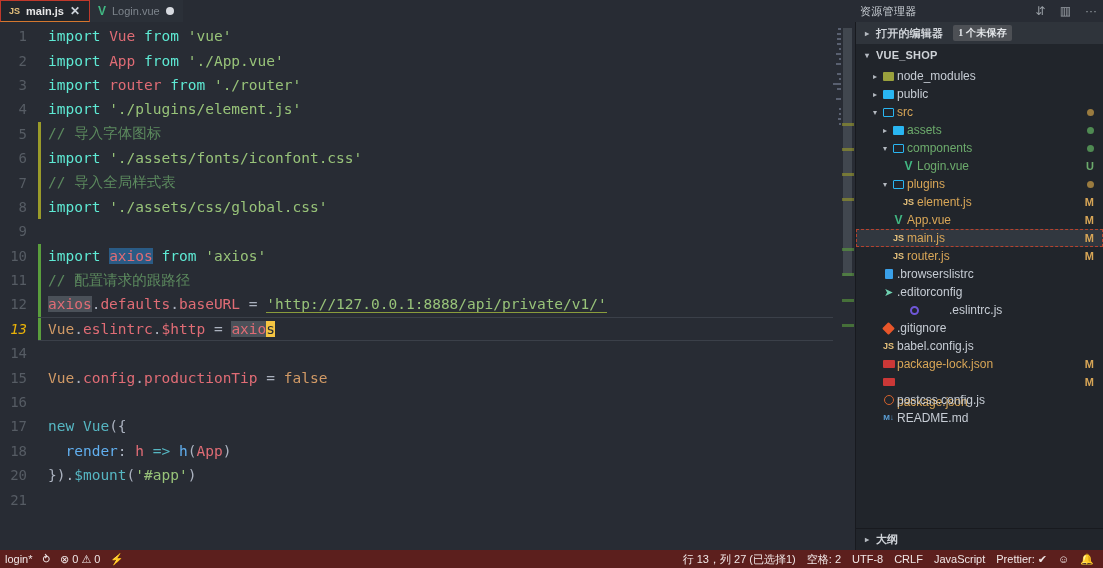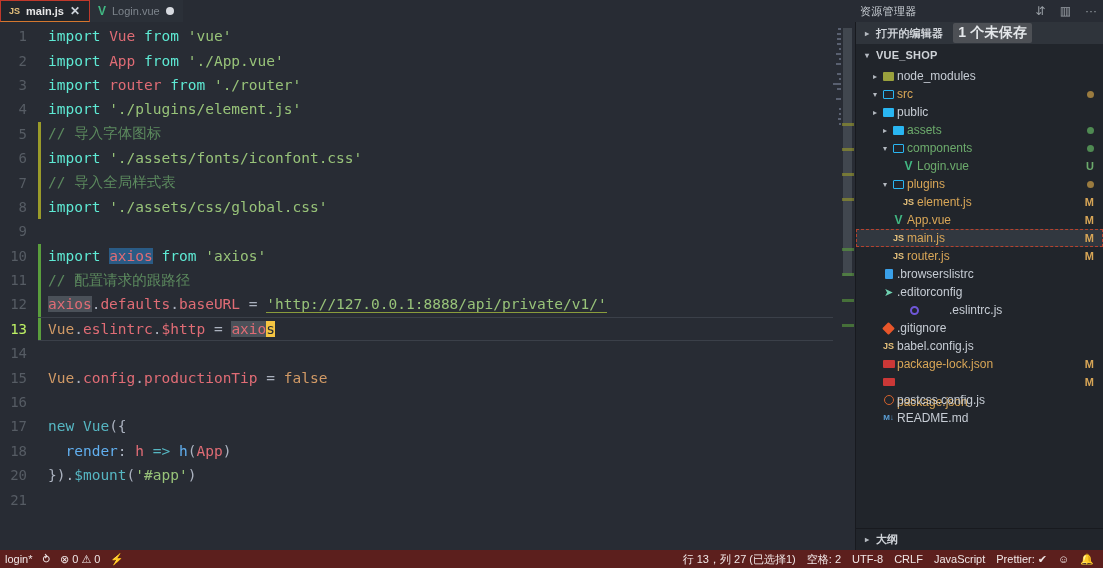--- a/index.html
+++ b/index.html
@@ -52,21 +52,21 @@
   .code-rows { padding-top: 2px; }
   .row { height: 24.4px; display: flex; align-items: center; position: relative; font-size: 14.5px; }
   .row.active-line::after {
     content: ""; position: absolute; left: 38px; right: 22px; top: 0; bottom: 0;
     border-top: 1px solid #3b4049; border-bottom: 1px solid #3b4049; pointer-events: none;
   }
   .lnum {
     width: 38px; text-align: right; padding-right: 11px; color: #565c64; font-size: 14px;
     flex: 0 0 38px; user-select: none;
   }
-  .lnum.cur { color: #bef264; }
+  .lnum.cur { color: #eab308; font-style: italic; }
   .gutter-mark { position: absolute; left: 38px; top: 0; width: 3px; height: 100%; }
   .g-mod { background: #9a9b2a; }
   .g-add { background: #5a9e3d; }
   .code { padding-left: 10px; white-space: pre; color: #abb2bf; }
 
   
   .t-kw    { color: #5eead4; }
   .t-var   { color: #e06c75; }
   .t-str   { color: #98c379; }
   .t-cmt   { color: #5c8a5e; }
@@ -96,22 +96,22 @@
   }
   .sec-header {
     height: 22px; display: flex; align-items: center; gap: 4px; padding-left: 6px;
     font-size: 11px; color: #cfd3d8; font-weight: bold; letter-spacing: .2px;
   }
   .sec-header.opened-eds { background: #2f343b; }
   .caret { font-size: 8px; color: #b4b9c0; width: 10px; display: inline-block; text-align: center; }
   .caret.right::before { content: "\25B8"; }
   .caret.down::before  { content: "\25BE"; }
   .badge {
-    background: #4d5055; color: #e4e7ea; font-size: 14px; font-weight: bold;
-    border-radius: 2px; padding: 1px 5px; margin-left: 6px;
+    background: #4d5055; color: #e4e7ea; font-size: 10px; font-weight: bold;
+    border-radius: 2px; padding: 1px 5px; margin-left: 6px; font-family: Liberation Serif, serif;
   }
   .tree { flex: 1; overflow: hidden; padding-top: 1px; }
   .trow {
     height: 18px; display: flex; align-items: center; font-size: 12px; color: #c6ccd4;
     position: relative; padding-right: 9px; white-space: nowrap;
   }
   .trow.selected { background: #31373f; outline: 1px dashed #b5432f; outline-offset: -1px; }
   .tname { overflow: hidden; text-overflow: ellipsis; }
   .tstat { margin-left: auto; font-size: 11px; font-weight: bold; padding-left: 6px; }
   .tdot { margin-left: auto; width: 7px; height: 7px; border-radius: 50%; }
@@ -298,33 +298,33 @@
       </div>
       <div class="tree" id="file-tree">
           <div class="trow" style="padding-left: 14px;">
             <span class="caret right"></span>
             <span class="ticon">
               <span class="fold-closed yellowish"></span>
             </span>
             <span class="tname">node_modules</span>
           </div>
           <div class="trow" style="padding-left: 14px;">
+            <span class="caret right"></span>
+            <span class="ticon">
+              <span class="fold-closed"></span>
+            </span>
+            <span class="tname">public</span>
+          </div>
+          <div class="trow" style="padding-left: 14px;">
             <span class="caret down"></span>
             <span class="ticon">
               <span class="fold-open"></span>
             </span>
             <span class="tname" style="color: rgb(216, 166, 87);">src</span>
             <span class="tdot" style="background: rgb(154, 123, 63);"></span>
-          </div>
-          <div class="trow" style="padding-left: 14px;">
-            <span class="caret right"></span>
-            <span class="ticon">
-              <span class="fold-closed"></span>
-            </span>
-            <span class="tname">public</span>
           </div>
           <div class="trow" style="padding-left: 24px;">
             <span class="caret right"></span>
             <span class="ticon">
               <span class="fold-closed"></span>
             </span>
             <span class="tname" style="color: rgb(108, 171, 108);">assets</span>
             <span class="tdot" style="background: rgb(79, 138, 82);"></span>
           </div>
           <div class="trow" style="padding-left: 24px;">

